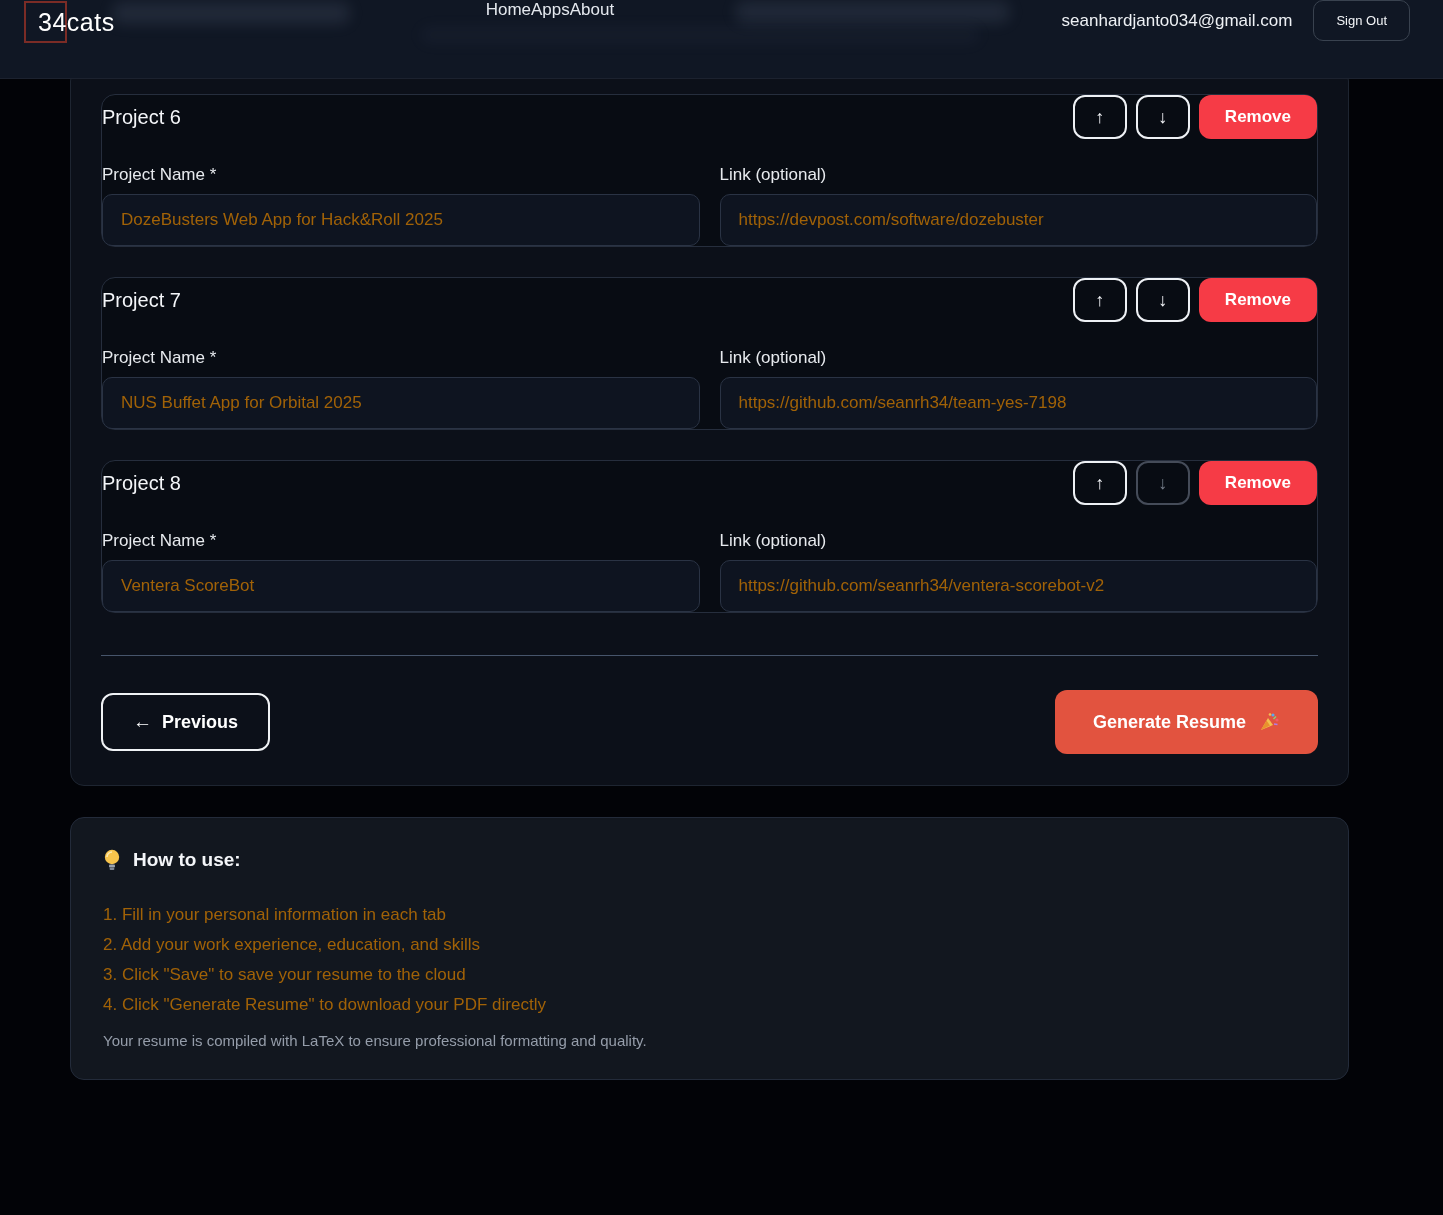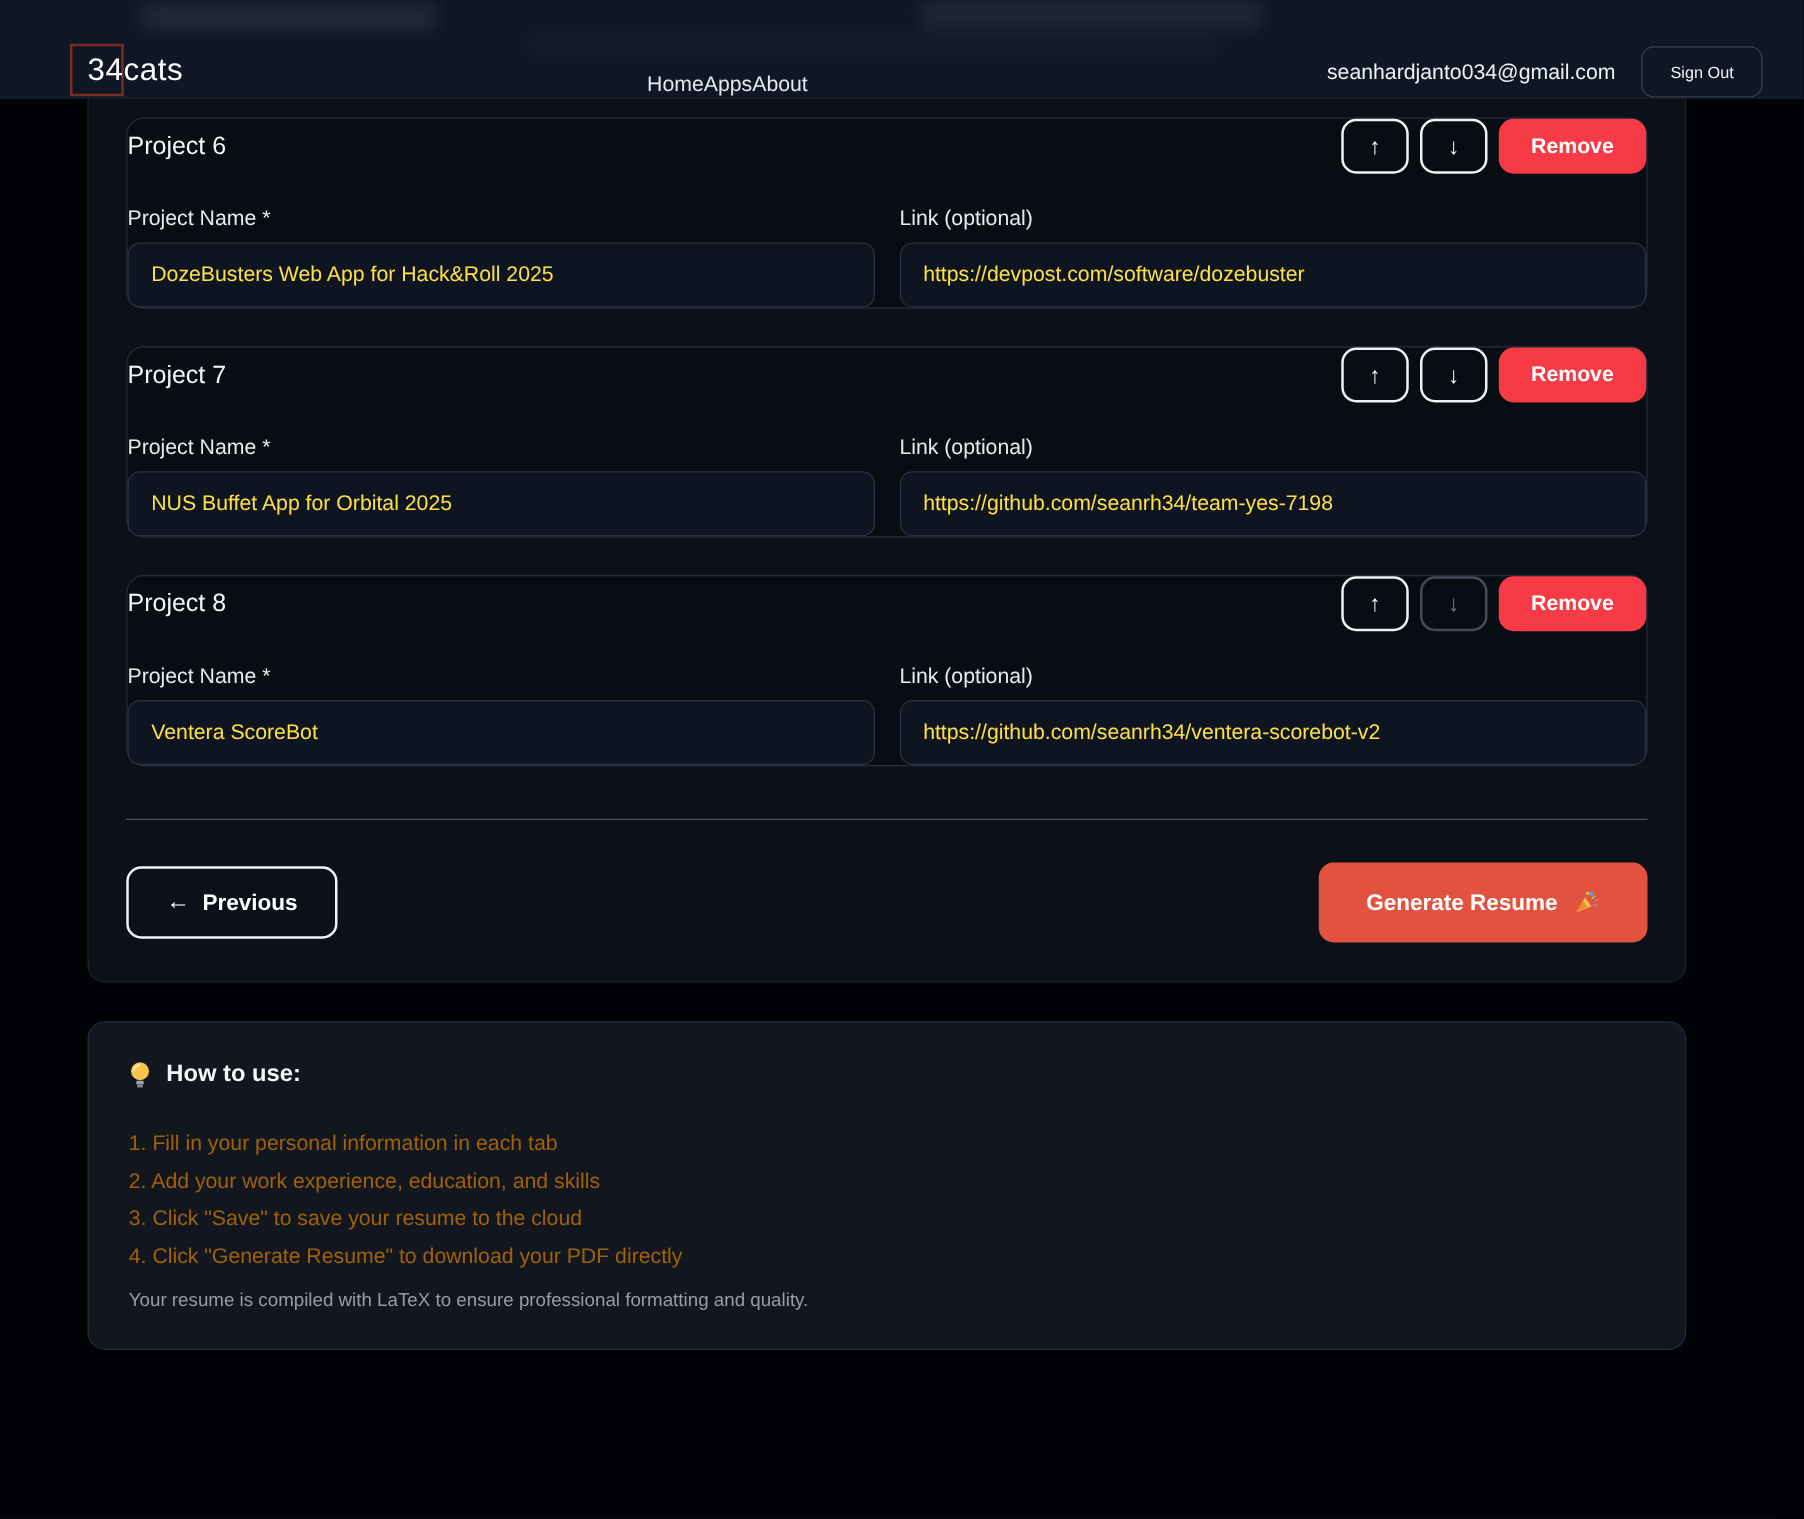--- a/index.html
+++ b/index.html
@@ -11,22 +11,22 @@
   }
 
   
   .navbar {
     position: relative;
     z-index: 20;
     height: 79px;
     background: #101724;
     border-bottom: 1px solid rgba(255,255,255,0.05);
     display: flex;
-    align-items: flex-end;
-    padding: 0 33px 0 56px;
+    align-items: flex-start;
+    padding: 0 33px 0 24px;
     overflow: hidden;
   }
   .smudge { position: absolute; border-radius: 10px; filter: blur(7px); pointer-events: none; }
   .smudge-1 { left: 112px; top: 2px; width: 238px; height: 22px; background: rgba(145,165,195,0.13); }
   .smudge-2 { left: 735px; top: 1px; width: 275px; height: 22px; background: rgba(145,165,195,0.12); }
   .smudge-3 { left: 420px; top: 26px; width: 560px; height: 18px; background: rgba(145,165,195,0.04); }
 
   .logo { position: relative; display: flex; align-items: center; height: 44px; padding-left: 14px; cursor: pointer; }
   .logo-box {
     position: absolute; left: 0; top: 1px;
@@ -105,21 +105,21 @@
 
   .fields-row { display: flex; gap: 20px; margin-top: 26px; }
   .field { flex: 1; }
   .field-label { display: block; font-size: 17px; color: #e7eaee; margin-bottom: 9px; }
   .text-input {
     width: 100%;
     height: 52px;
     background: #0e1420;
     border: 1px solid #2a3344;
     border-radius: 10px;
-    color: #fde047;
+    color: #a16207;
     font-size: 17px;
     font-family: inherit;
     padding: 0 18px;
     outline: none;
   }
 
   .panel-divider { border: none; border-top: 1px solid #47556b; margin-top: 42px; }
 
   .footer-row { display: flex; align-items: center; justify-content: space-between; margin-top: 34px; }
   .previous-btn {

